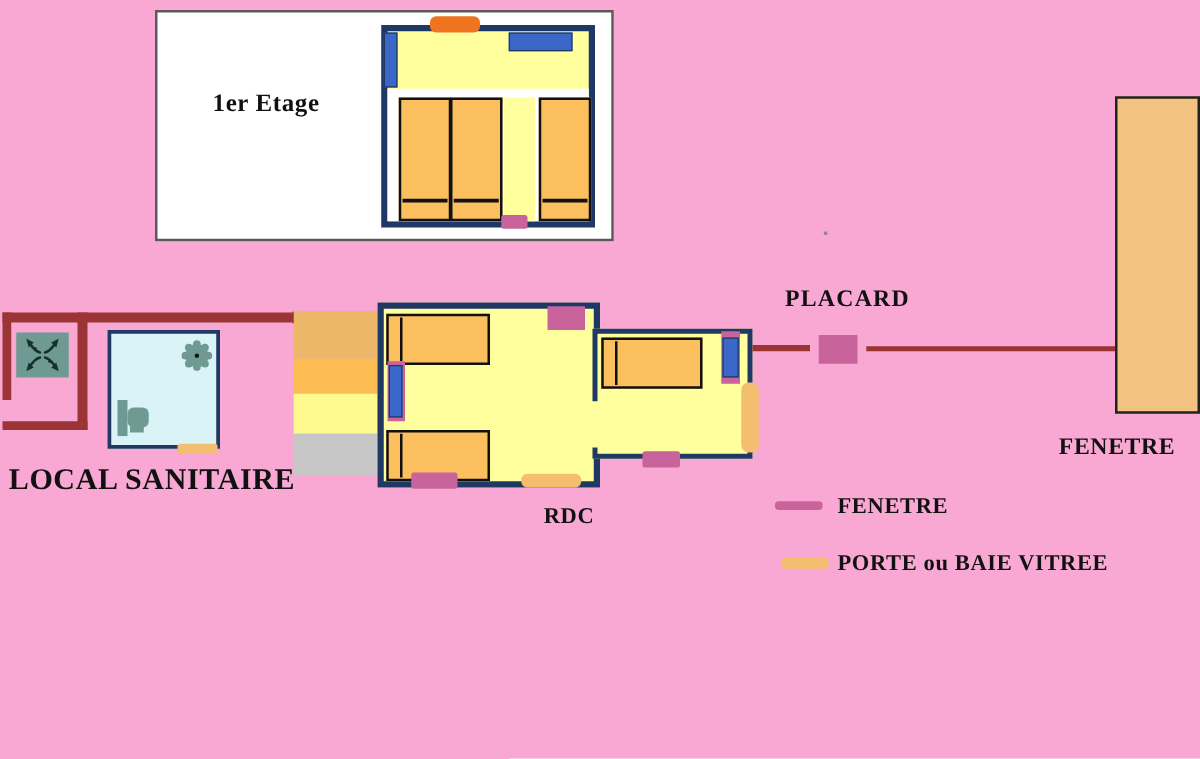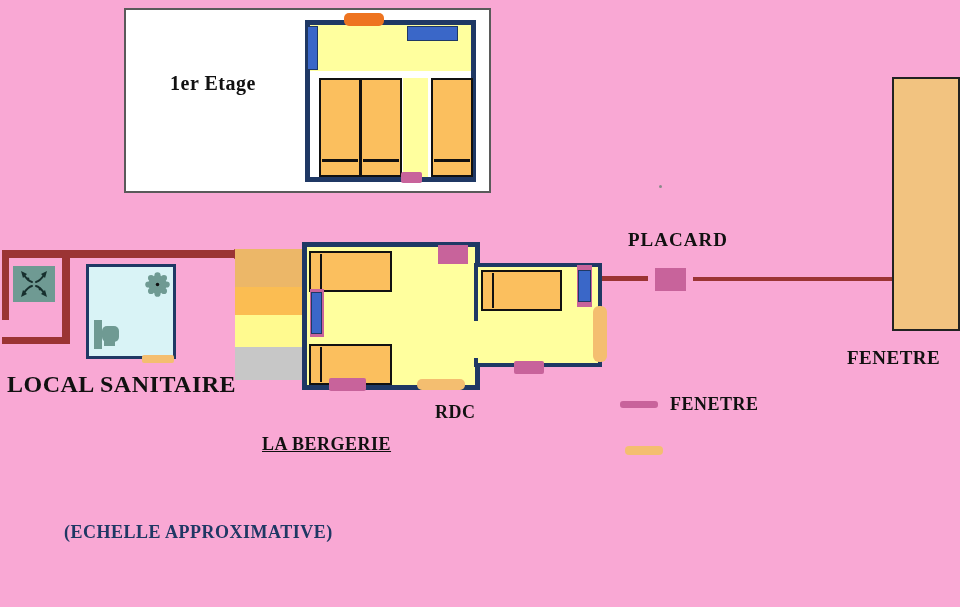--- a/index.html
+++ b/index.html
@@ -204,28 +204,27 @@
   <div class="abs barbecue"></div>
   <div class="abs line2"></div>
   <div class="lbl barbecue-label">PLACARD</div>
 
   <div class="abs maison"></div>
   <div class="lbl maison-label">FENETRE</div>
 
   <div class="abs stray-dot"></div>
 
   <div class="lbl rdc-label">RDC</div>
-  <div class="lbl bergerie-label">LA BERGERIE</div>
-  <div class="lbl echelle-label">(ECHELLE APPROXIMATIVE)</div>
 
   <div class="legend-row lg1">
     <span class="swatch-wrap">
         <span class="sw-fenetre"></span>
       </span>
     <span class="txt">FENETRE</span>
   </div>
   <div class="legend-row lg2">
     <span class="swatch-wrap">
         <span class="sw-porte"></span>
       </span>
+    <span class="txt">PORTE ou BAIE VITREE</span>
   </div>
 
 </div>
 
 </body></html>

